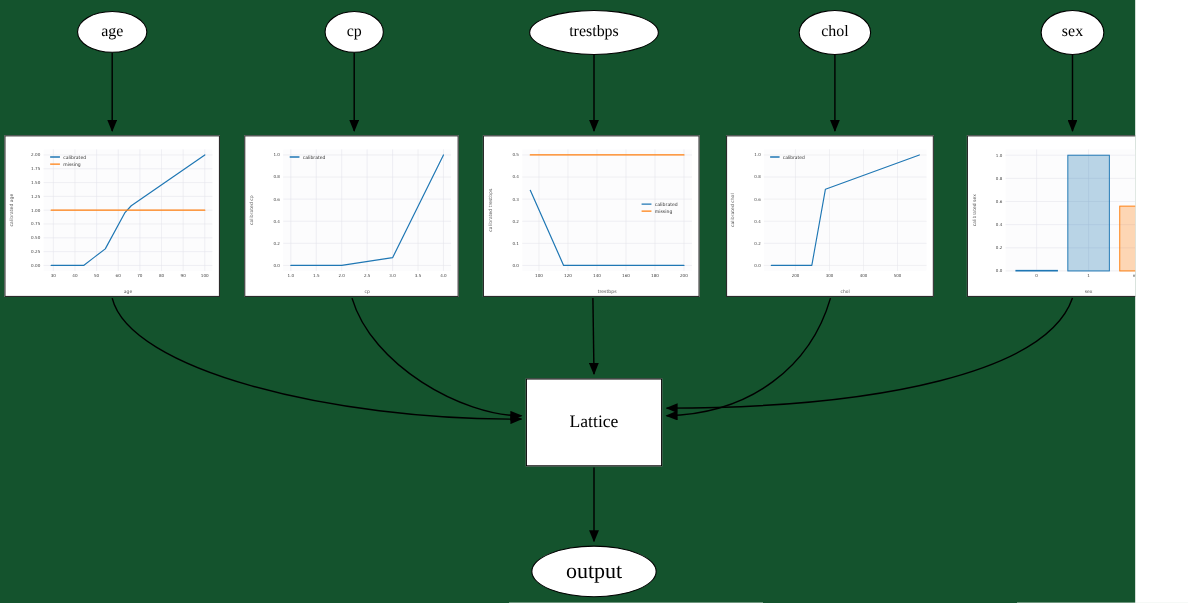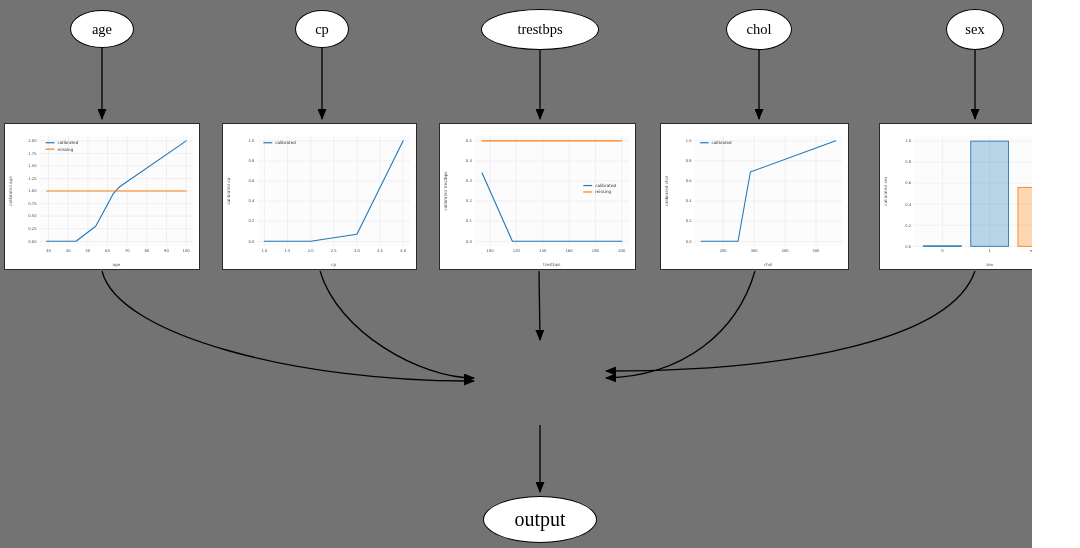--- a/index.html
+++ b/index.html
@@ -1,16 +1,16 @@
 <!DOCTYPE html>
 <html><head>
 <meta charset="utf-8">
 <style>
   html,body{margin:0;padding:0;background:#ffffff;}
-  .canvas{position:relative;width:1032px;height:548px;background:#737373;
+  .canvas{position:relative;width:1032px;height:548px;background:#14532d;
           font-family:"Liberation Serif",serif;overflow:hidden;}
   .edges{position:absolute;left:0;top:0;width:1080px;height:548px;}
   .node-ellipse{position:absolute;border:1px solid #000;border-radius:50%;
                 display:flex;align-items:center;justify-content:center;
                 font-size:14.5px;color:#000;background:#fff;box-sizing:border-box;}
   .chart-node{position:absolute;border:1.4px solid #2b2b2b;background:#fff;
               box-sizing:border-box;}
   .chart-node svg{display:block;width:100%;height:100%;
                   font-family:"DejaVu Sans",sans-serif;}
   .lattice-box{position:absolute;left:478px;top:344px;width:124px;height:80px;
@@ -232,18 +232,21 @@
         <line x1="35" y1="17.333333333333343" x2="190" y2="17.333333333333343" stroke="#e4e4ea" stroke-width="0.5"></line>
         <text x="32" y="18.633333333333344" text-anchor="end" font-size="3.8" fill="#444">1.0</text>
         <rect x="44.6875" y="123.46666666666667" width="38.75" height="0.6" fill="rgba(31,119,180,0.3)" stroke="#1f77b4" stroke-width="0.9"></rect>
         <rect x="93.125" y="17.333333333333343" width="38.75" height="106.66666666666666" fill="rgba(31,119,180,0.3)" stroke="#1f77b4" stroke-width="0.9"></rect>
         <rect x="141.5625" y="64.26666666666667" width="38.75" height="59.733333333333334" fill="rgba(255,127,14,0.3)" stroke="#ff7f0e" stroke-width="0.9"></rect>
         <text transform="translate(7 68) rotate(-90)" text-anchor="middle" font-size="4.2" fill="#555">calibrated sex</text>
         <text x="112.5" y="144" text-anchor="middle" font-size="4.2" fill="#555">sex</text>
       </svg>
   </div>
 
+  <div class="lattice-box">
+    <span>Lattice</span>
+  </div>
 
   <div class="node-ellipse" style="left:483px;top:496px;width:114px;height:47px;font-size:20px;">
     <span>output</span>
   </div>
 
 </div>
 
 </body></html>

